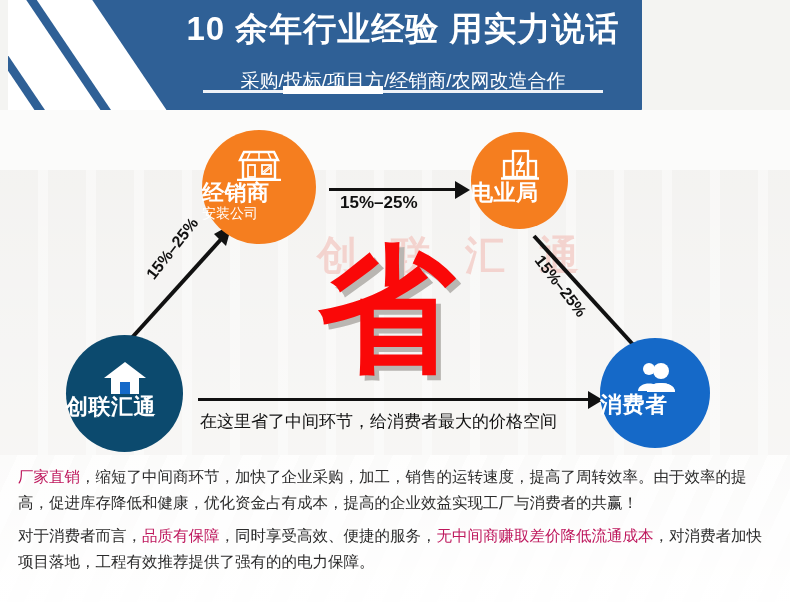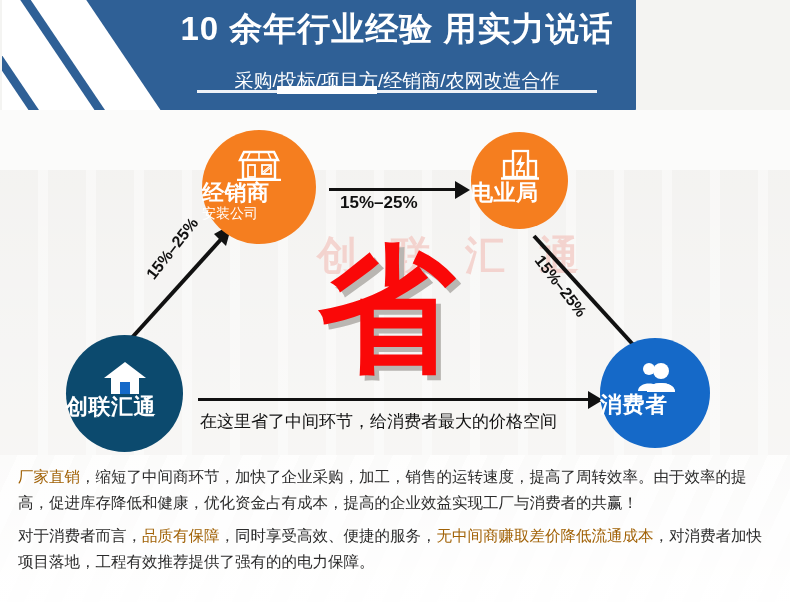--- a/index.html
+++ b/index.html
@@ -15,21 +15,21 @@
     position: relative;
     width: 790px;
     height: 602px;
     overflow: hidden;
     background: #f4f4f2;
   }
 
   
   #header {
     position: absolute;
-    left: 2px; top: 0;
+    left: 8px; top: 0;
     width: 634px;
     height: 110px;
     background: #2f6096;
     overflow: hidden;
   }
   .stripe {
     position: absolute;
     top: -40px;
     width: 46px;
     height: 200px;
@@ -253,21 +253,21 @@
     position: absolute;
     left: 18px;
     width: 756px;
     color: #2b2b2b;
     font-size: 15.5px;
     line-height: 26px;
     letter-spacing: 0px;
   }
   #para1 { top: 9px; }
   #para2 { top: 68px; }
-  .hl { color: #a16207; }
+  .hl { color: #be185d; }
 </style>
 </head>
 <body>
 
 <div id="page">
 
   <div id="header" style="background: rgb(47, 96, 150);">
     <div class="stripe l1"></div>
     <div class="stripe l2"></div>
     <div class="stripe l3"></div>

